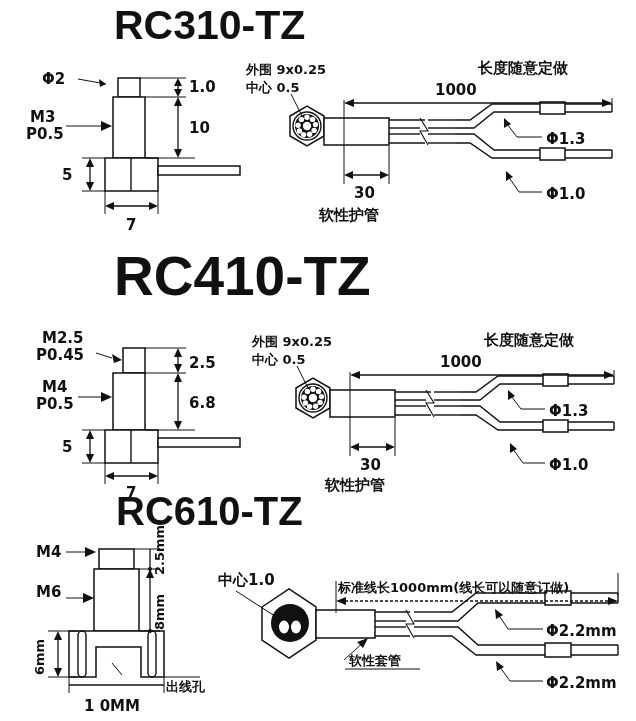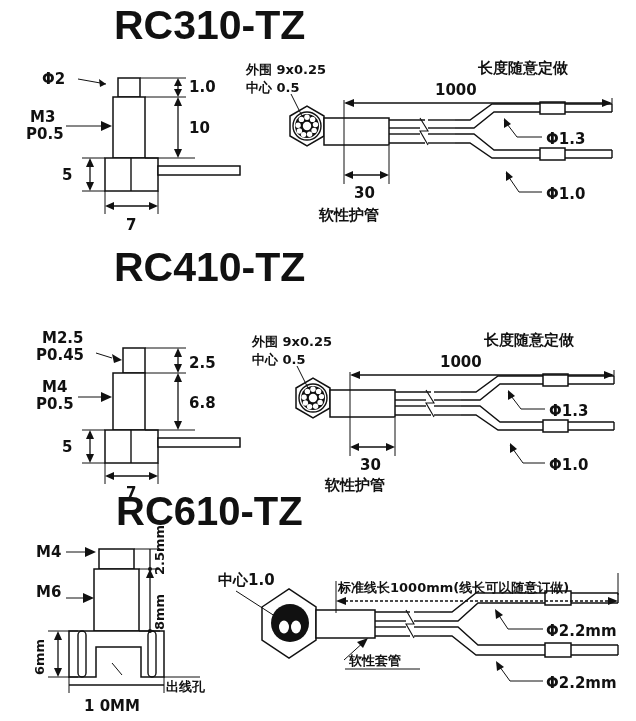--- a/index.html
+++ b/index.html
@@ -14,21 +14,21 @@
   #sec-rc410{top:240px;height:250px;}
   #sec-rc610{top:485px;height:236px;}
   .title{
     position:absolute;
     font-weight:bold;
     color:#111;
     white-space:nowrap;
     letter-spacing:0px;
   }
   .title.t1{left:114px;top:2px;font-size:41px;font-family:"Liberation Sans",sans-serif;}
-  .title.t2{left:114px;top:4px;font-size:41px;font-family:"Liberation Sans",sans-serif;}
+  .title.t2{left:114px;top:4px;font-size:55px;font-family:"Liberation Sans",sans-serif;}
   .title.t3{left:116px;top:4px;font-size:40px;font-family:Liberation Sans, sans-serif;font-weight:600;}
   svg{position:absolute;left:0;top:0;overflow:visible;}
   text{font-family:"DejaVu Sans","Liberation Sans",sans-serif;fill:#111;}
   .lbl{font-size:15px;font-weight:bold;}
   .lbl-sm{font-size:13px;font-weight:bold;}
   .lbl-cn{font-size:15px;font-weight:bold;}
   .lbl-cn-sm{font-size:13px;font-weight:bold;}
   .ln{stroke:#111;stroke-width:1.4;fill:none;}
   .ln-th{stroke:#111;stroke-width:1.1;fill:none;}
   .body-f{fill:#fff;stroke:#111;stroke-width:1.5;}

